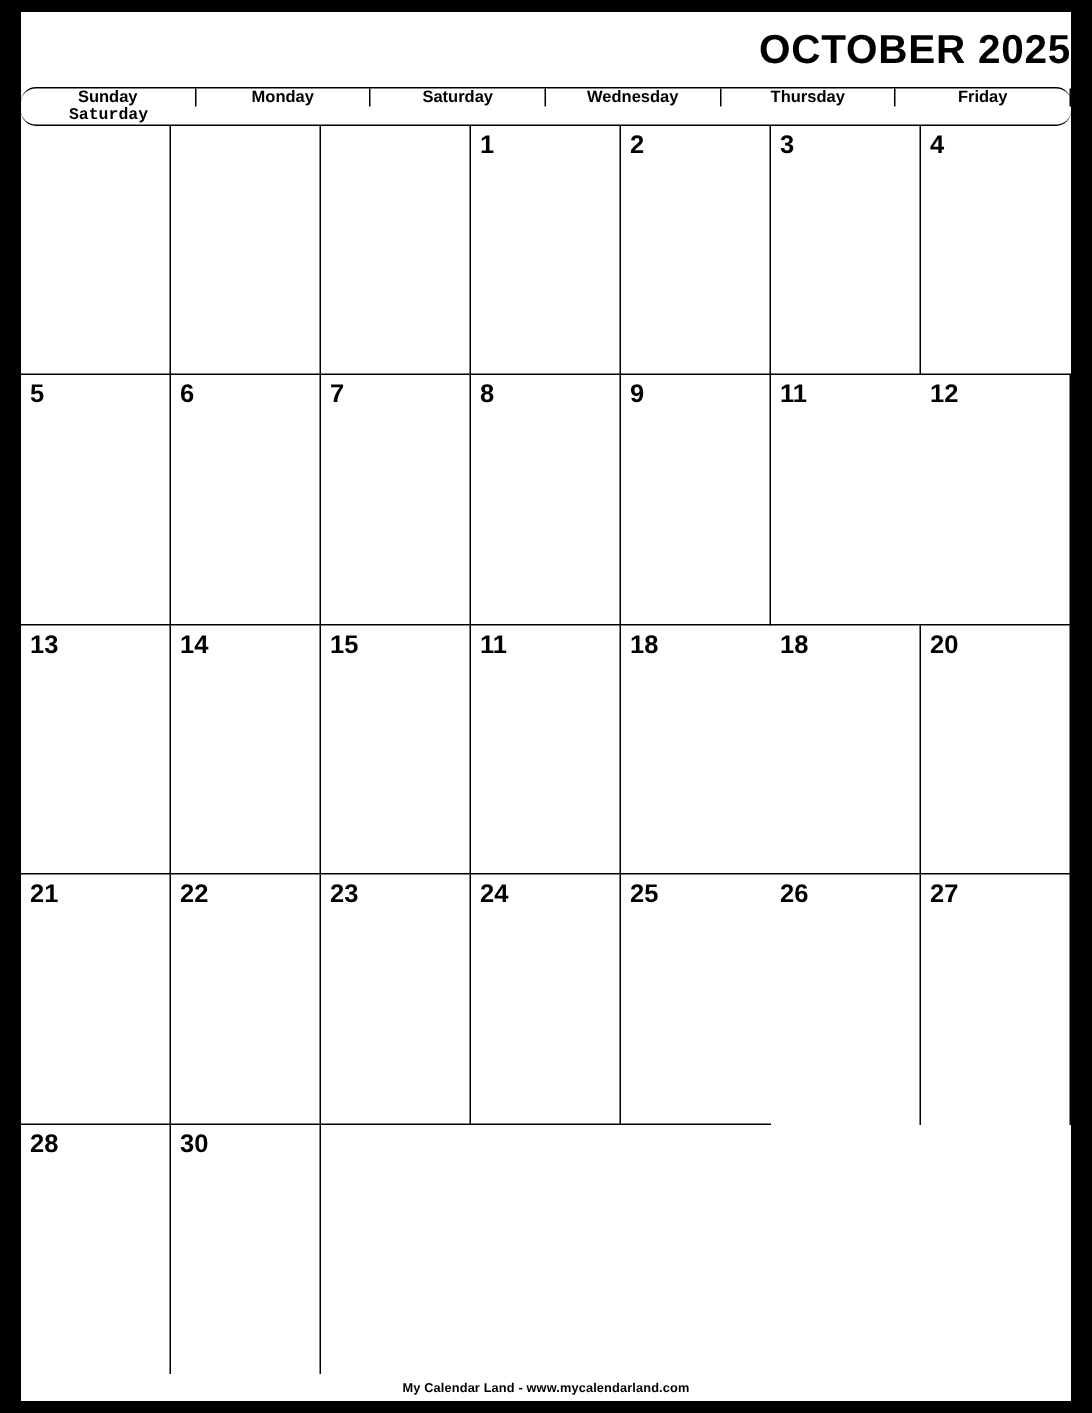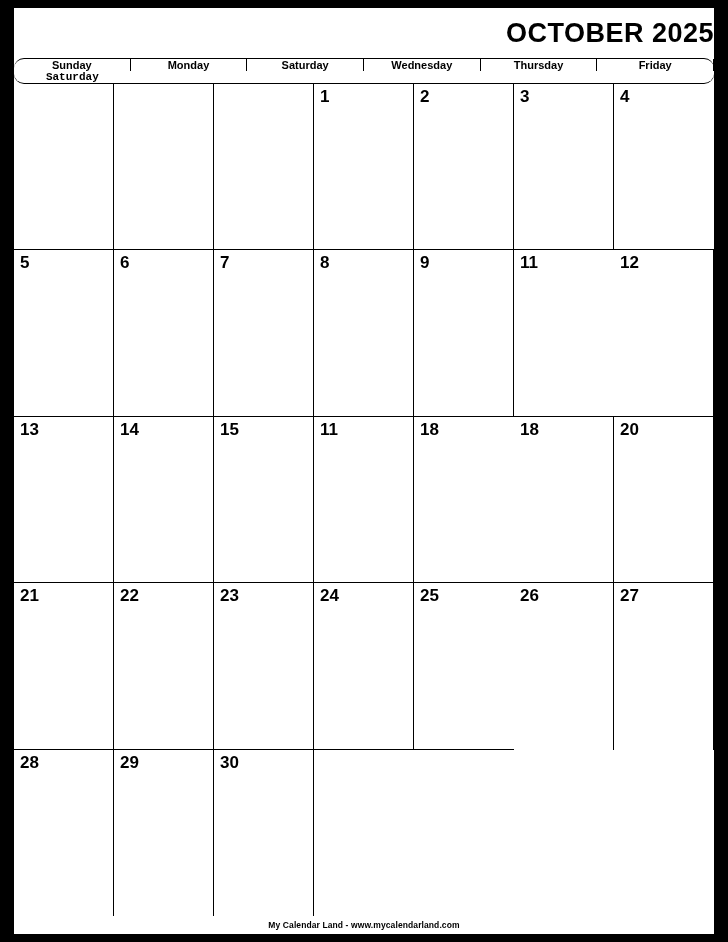--- a/index.html
+++ b/index.html
@@ -213,23 +213,20 @@
       <div class="cell row-last">
         <div class="daynum">26</div>
       </div>
       <div class="cell row-last">
         <div class="daynum">27</div>
       </div>
       <div class="cell row-last">
         <div class="daynum">28</div>
       </div>
       <div class="cell row-last">
-        <div class="daynum">29</div>
-      </div>
-      <div class="cell row-last">
         <div class="daynum">30</div>
       </div>
       <div class="cell col-last row-last">
         <div class="daynum"></div>
       </div>
 
     </div>
 
     <div class="footer">
       <div class="footer-text">My Calendar Land - www.mycalendarland.com</div>

